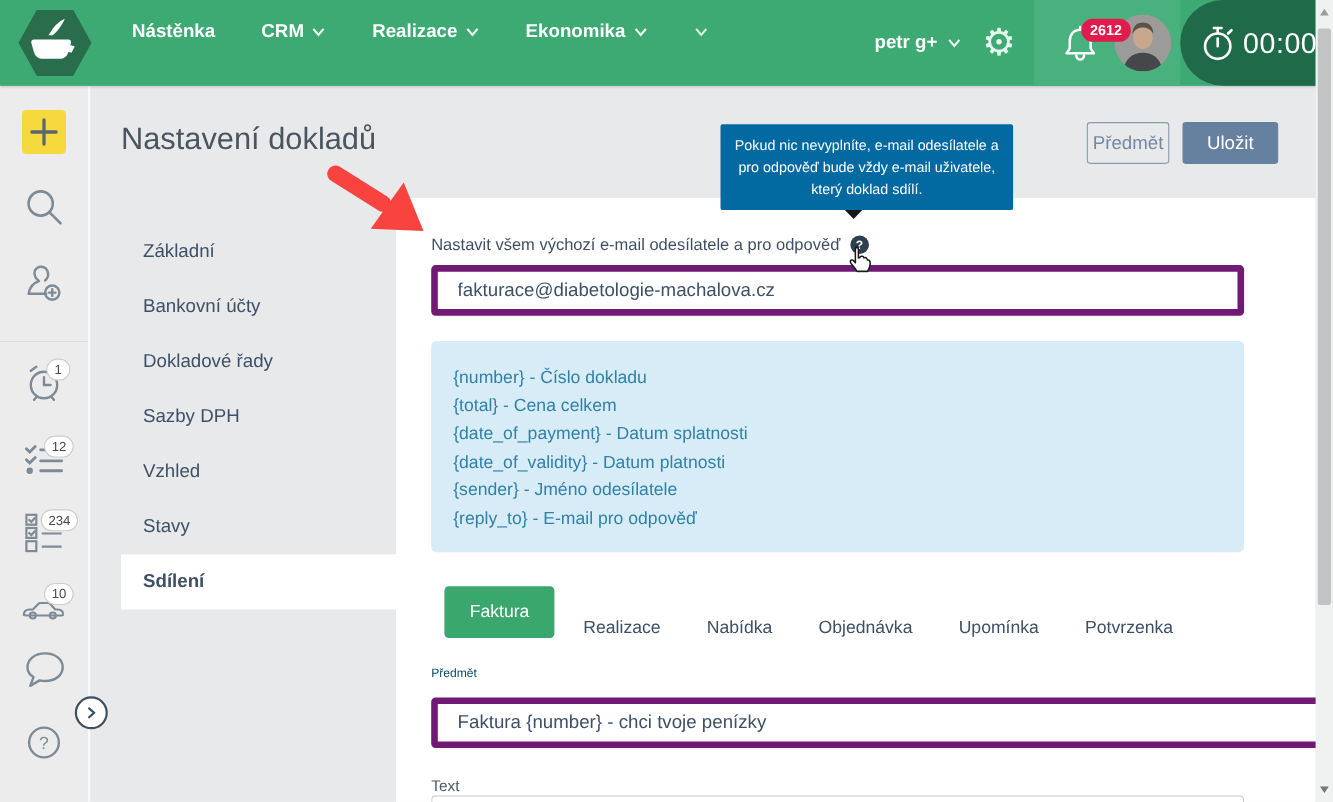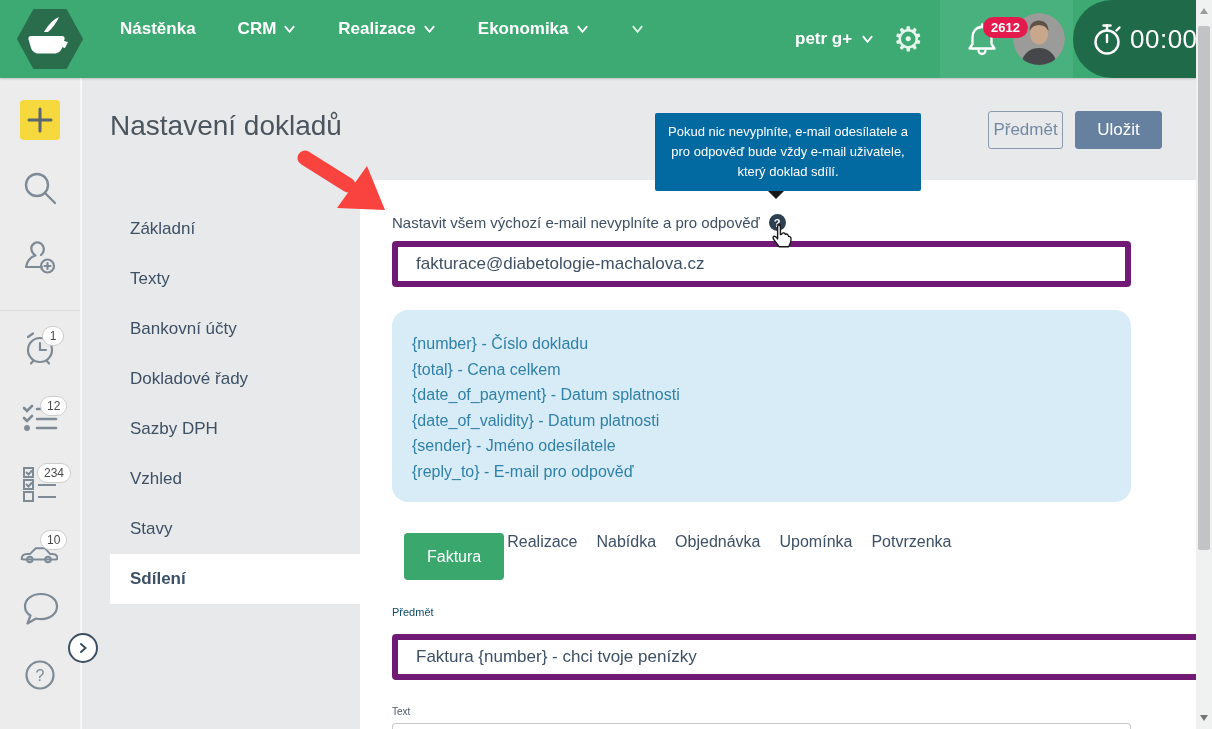--- a/index.html
+++ b/index.html
@@ -64,28 +64,28 @@
   .label-row { position:absolute; left:392px; top:214px; display:flex; align-items:center; gap:9px; z-index:6; }
   .field-label { font-size:15px; color:#3e4f63; }
   .info-dot { width:17px; height:17px; border-radius:50%; background:#2e3f52; color:#fff; font-size:11px;
     font-weight:700; display:flex; align-items:center; justify-content:center; cursor:pointer; }
   .hand-cursor { position:absolute; left:770px; top:223px; width:23px; height:25px; z-index:50; }
   .text-input { position:absolute; box-sizing:border-box; border:6px solid #701a75; border-radius:4px;
     background:#fff; font-family:"Liberation Sans",sans-serif; font-size:17px; color:#3d5066;
     padding:0 18px; outline:none; }
   .input-email { left:392px; top:241px; width:739px; height:46px; }
   .info-box { position:absolute; left:392px; top:310px; width:739px; height:192px; box-sizing:border-box;
-    background:#d7ecf6; border-radius:16px; padding:21px 20px; color:#3080a8; font-size:16px; line-height:25.5px; }
-  .tabs { position:absolute; left:392px; top:533px; height:47px; display:flex; align-items:flex-start; gap:19px;padding-left:12px; }
+    background:#d7ecf6; border-radius:5px; padding:21px 20px; color:#3080a8; font-size:16px; line-height:25.5px; }
+  .tabs { position:absolute; left:392px; top:533px; height:47px; display:flex; align-items:flex-end; gap:42px;padding-left:12px; }
   .tab { font-size:16px; color:#3d5066; cursor:pointer; }
   .tab.active { background:#3aa76d; color:#fff; height:47px; display:flex; align-items:center;
     padding:0 23px; border-radius:4px; margin-right:-16px; }
   .subject-label { position:absolute; left:392px; top:606px; font-size:11px; color:#0c4a6e;text-align:right; }
   .input-subject { left:392px; top:634px; width:866px; height:46px; }
-  .text-label { position:absolute; left:392px; top:706px; font-size:10px; color:#4c5866; }
+  .text-label { position:absolute; left:392px; top:706px; font-size:14px; color:#4c5866; }
   .textarea-stub { position:absolute; left:392px; top:723px; width:739px; height:12px; box-sizing:border-box;
     background:#fff; border:1px solid #c6cacd; border-bottom:none; border-radius:4px 4px 0 0; }
   
   .tooltip { position:absolute; left:655px; top:113px; width:266px; box-sizing:border-box; background:#0369a1;
     color:#fff; font-size:13px; line-height:20px; text-align:center; padding:9px 12px; border-radius:2px; z-index:40; }
   .tt-arrow { position:absolute; left:113px; bottom:-8px; width:0; height:0;
     border-left:8px solid transparent; border-right:8px solid transparent; border-top:8px solid #181818; }
   .red-arrow { position:absolute; left:293px; top:148px; z-index:30; }
 </style>
 </head>
@@ -267,36 +267,35 @@
   </div>
 
   <div class="panel"></div>
 
   <div class="page-title">Nastavení dokladů</div>
   <div class="btn btn-cancel">Předmět</div>
   <div class="btn btn-save">Uložit</div>
 
   <div class="menu">
     <div class="menu-item">Základní</div>
-    <div class="menu-item">Texty</div>
     <div class="menu-item">Bankovní účty</div>
     <div class="menu-item">Dokladové řady</div>
     <div class="menu-item">Sazby DPH</div>
     <div class="menu-item">Vzhled</div>
     <div class="menu-item">Stavy</div>
     <div class="menu-item active">Sdílení</div>
   </div>
 
   <svg class="red-arrow" width="100" height="68" viewBox="0 0 100 68">
     <line x1="12" y1="10" x2="55" y2="37" stroke="#f8433f" stroke-width="15" stroke-linecap="round"></line>
     <polygon points="92,62 44,60 74,18" fill="#f8433f"></polygon>
   </svg>
 
   <div class="label-row">
-    <span class="field-label">Nastavit všem výchozí e-mail nevyplníte a pro odpověď</span>
+    <span class="field-label">Nastavit všem výchozí e-mail odesílatele a pro odpověď</span>
     <span class="info-dot">?</span>
   </div>
 
   <svg class="hand-cursor" viewBox="0 0 23 25">
     <path d="M8,1.5 c1.4,0 2.4,1 2.4,2.4 v7.6 l1.2,-0.3 c0.4,-1 1.4,-1.5 2.4,-1.2 c0.7,0.2 1.2,0.7 1.4,1.4 c0.9,-0.5 1.9,-0.3 2.5,0.5 c0.4,0.5 0.6,1 0.7,1.5 c0.9,-0.2 1.8,0.3 2.2,1.2 c0.5,1.2 0.2,3.2 -0.2,4.7 c-0.5,1.7 -1,2.9 -1.9,4.4 h-9.6 c-1,-1.5 -2.8,-3.8 -4.3,-5.7 c-1,-1.3 -2.4,-2.9 -1.5,-4.1 c0.8,-1 2.2,-0.6 2.9,0.3 l1.4,1.7 v-11.9 c0,-1.4 1,-2.4 2.4,-2.4 z" fill="#fff" stroke="#1a1a1a" stroke-width="1.4" stroke-linejoin="round"></path>
   </svg>
 
   <input class="text-input input-email" type="text" value="fakturace@diabetologie-machalova.cz" style="">
 
   <div class="info-box">

